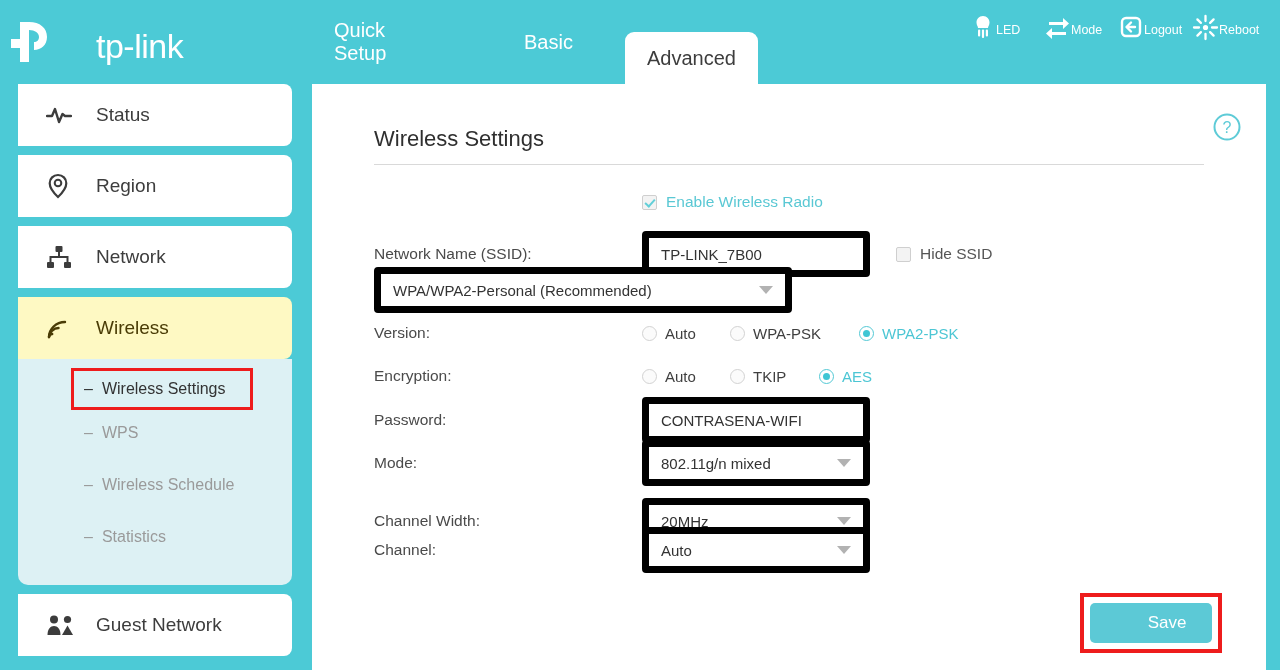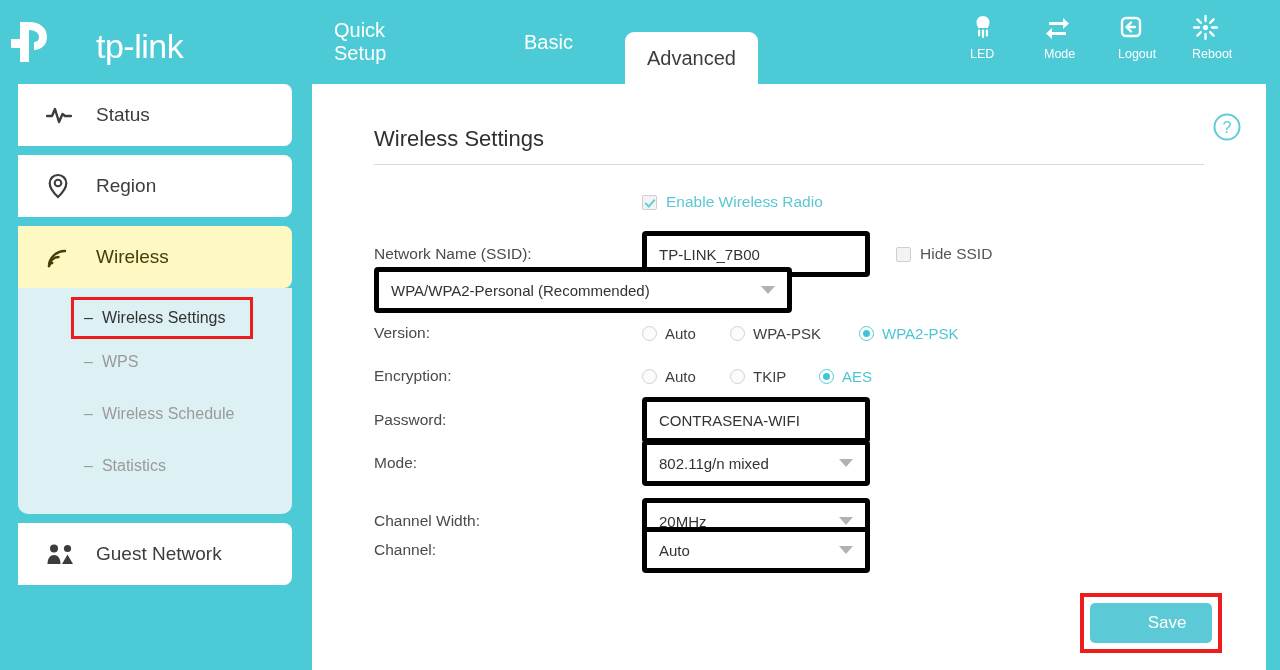--- a/index.html
+++ b/index.html
@@ -64,21 +64,21 @@
   #tab-basic { left: 202px; }
   #tab-advanced { left: 325px; }
 
   
   #header-icons {
     position: absolute; right: 14px; top: 12px;
     display: flex; align-items: flex-start;
   }
   .hicon {
     width: 74px;
-    display: flex; flex-direction: column; align-items: flex-start;
+    display: flex; flex-direction: row; align-items: center;
     cursor: pointer;
     color: #ffffff;
   }
   .hicon .glyph {
     height: 30px;
     display: flex; align-items: center; justify-content: center;
   }
   .hicon .hlabel {
     font-size: 12.5px;
     margin-top: 5px;
@@ -170,21 +170,21 @@
     height: 30px;
     display: flex; align-items: center;
   }
   .row .lbl {
     width: 268px;
     font-size: 15.5px;
     color: #4a4a4a;
   }
   .field {
     height: 46px;
-    border: 5px solid #000000;
+    border: 7px solid #000000;
     border-radius: 4px;
     background: #ffffff;
     display: flex; align-items: center;
     padding: 0 12px;
     font-size: 15px;
     color: #333333;
     position: relative;
   }
   .field.input { width: 228px; cursor: text; }
   .field.select { cursor: pointer; }
@@ -359,20 +359,31 @@
       <span class="nicon">
         <svg width="24" height="26" viewBox="0 0 24 26">
           <path d="M12 2 C7.3 2 3.7 5.6 3.7 10.2 C3.7 16 12 24 12 24 C12 24 20.3 16 20.3 10.2
                    C20.3 5.6 16.7 2 12 2 Z" fill="none" stroke="#3c3c3c" stroke-width="2.2"></path>
           <circle cx="12" cy="10" r="3.3" fill="none" stroke="#3c3c3c" stroke-width="2"></circle>
         </svg>
       </span>
       <span class="nlabel">Region</span>
     </div>
 
+    <div class="nav-item">
+      <span class="nicon">
+        <svg width="26" height="24" viewBox="0 0 26 24">
+          <rect x="9.5" y="1" width="7" height="6" rx="1" fill="#3c3c3c"></rect>
+          <rect x="1" y="17" width="7" height="6" rx="1" fill="#3c3c3c"></rect>
+          <rect x="18" y="17" width="7" height="6" rx="1" fill="#3c3c3c"></rect>
+          <path d="M13 7 L13 12 M4.5 17 L4.5 12 L21.5 12 L21.5 17" fill="none" stroke="#3c3c3c" stroke-width="2"></path>
+        </svg>
+      </span>
+      <span class="nlabel">Network</span>
+    </div>
 
     <div class="nav-item selected">
       <span class="nicon">
         <svg width="26" height="24" viewBox="0 0 26 24">
           <g fill="none" stroke="#4a3c06" stroke-width="2.4" stroke-linecap="round">
             <path d="M3 21 C3 13 10 6 19 6"></path>
             <path d="M3 21 C3 16.5 7.5 12 12.5 12"></path>
             <path d="M3 21 C3 19.5 4.6 18 6.2 18"></path>
           </g>
         </svg>

